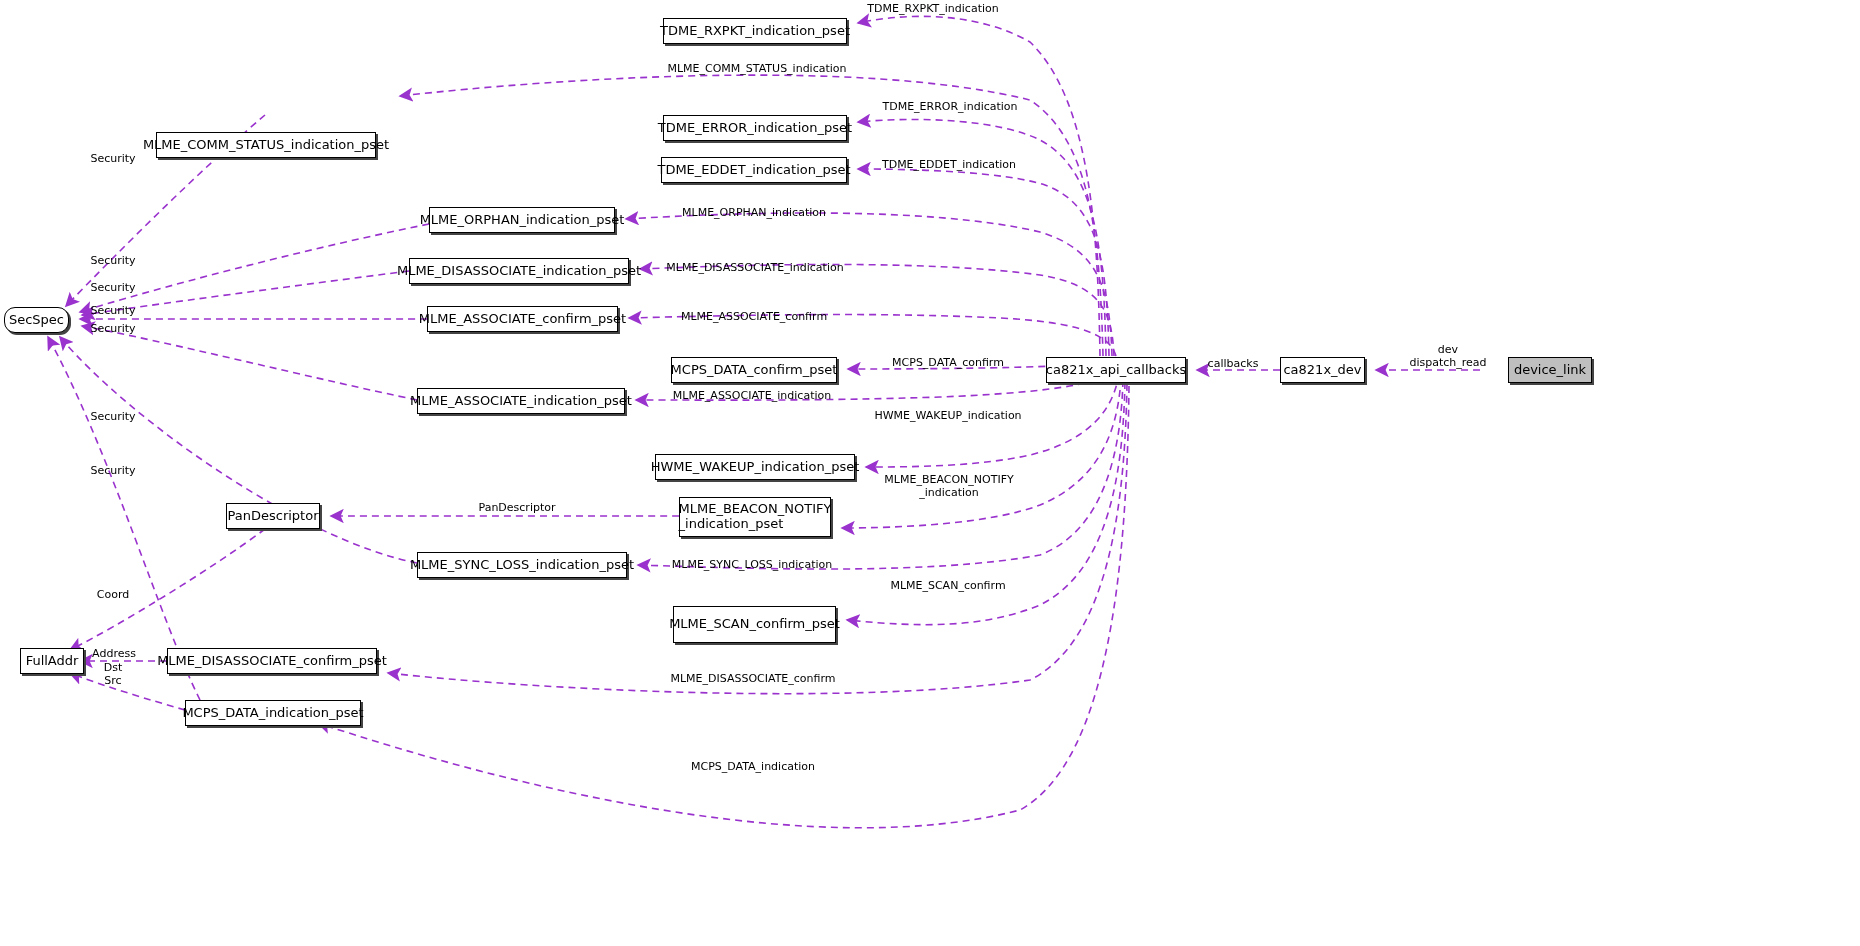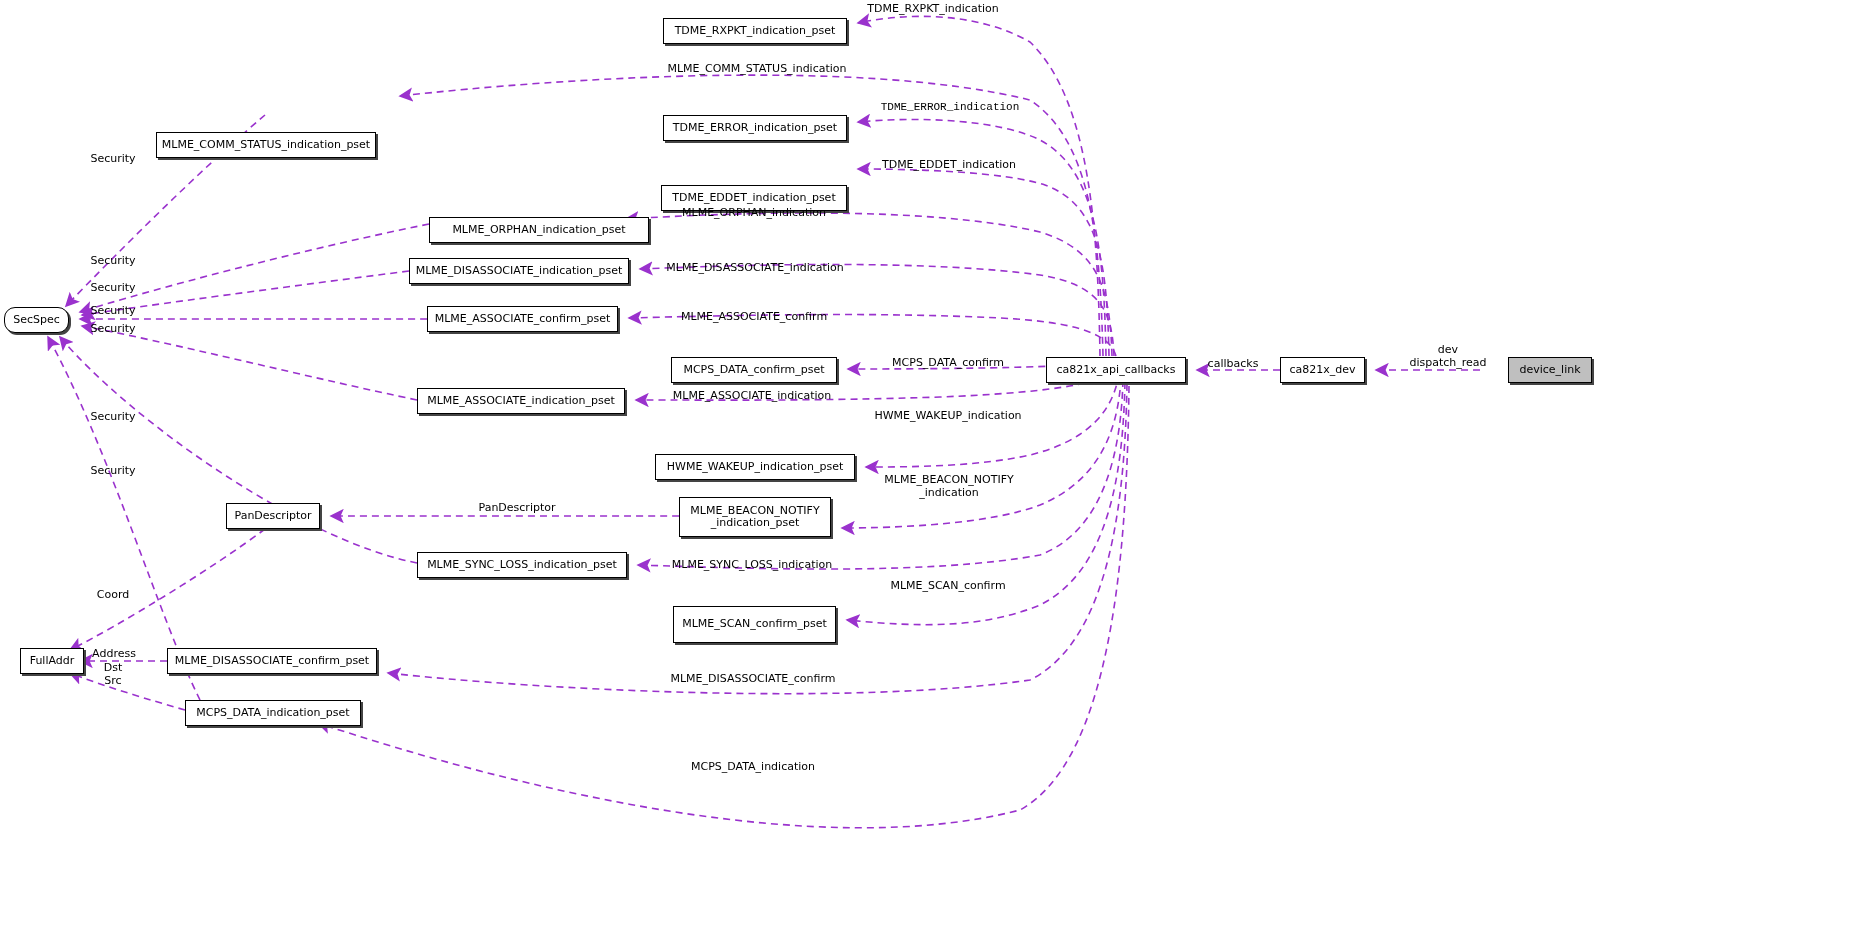--- a/index.html
+++ b/index.html
@@ -2,21 +2,21 @@
 <html><head>
 <meta charset="utf-8">
 <title>Collaboration diagram</title>
 <style>
   html,body{margin:0;padding:0;background:#ffffff;}
   body{font-family:"DejaVu Sans","Liberation Sans",sans-serif;}
   #canvas{position:relative;width:1860px;height:946px;background:#ffffff;overflow:hidden;}
   #edges{position:absolute;left:0;top:0;width:1860px;height:946px;pointer-events:none;}
   .node{position:absolute;box-sizing:border-box;background:#ffffff;border:1px solid #000000;
         box-shadow:2px 2px 0 0 #444444;display:flex;align-items:center;justify-content:center;
-        font-size:11px;color:#000000;line-height:1.12;text-align:center;white-space:pre;}
+        font-size:13px;color:#000000;line-height:1.12;white-space:pre;}
   .node.highlight{background:#bfbfbf;margin-left:28px;}
   .node.two-line{white-space:pre-line;}
   .elabel{position:absolute;font-size:11px;color:#000000;white-space:pre;line-height:1.15;
           text-align:center;transform:translate(-50%,-50%);}
   .elabel.two-line{white-space:pre-line;}
 </style>
 </head>
 <body>
 
 <div id="canvas">
@@ -54,22 +54,22 @@
         <path d="M679,516 C560,516 420,516 331,516" fill="none" stroke="#9a32cd" stroke-width="1.6" stroke-dasharray="7,5" marker-end="url(#arrowhead)"></path>
         <path d="M167,661 L80,661" fill="none" stroke="#9a32cd" stroke-width="1.6" stroke-dasharray="7,5" marker-end="url(#arrowhead)"></path>
         <path d="M265,529 C210,570 120,625 70,650" fill="none" stroke="#9a32cd" stroke-width="1.6" stroke-dasharray="7,5" marker-end="url(#arrowhead)"></path>
         <path d="M185,710 C150,700 100,685 70,673" fill="none" stroke="#9a32cd" stroke-width="1.6" stroke-dasharray="7,5" marker-end="url(#arrowhead)"></path>
       </g>
   </svg>
   <div id="nodes-layer">
       <div class="node" style="left: 663px; top: 18px; width: 184px; height: 26px;">TDME_RXPKT_indication_pset</div>
       <div class="node" style="left: 156px; top: 88px; width: 220px; height: 26px; margin-top: 44px;">MLME_COMM_STATUS_indication_pset</div>
       <div class="node" style="left: 663px; top: 115px; width: 184px; height: 26px;">TDME_ERROR_indication_pset</div>
-      <div class="node" style="left: 661px; top: 157px; width: 186px; height: 26px; margin-top: 28px;">TDME_EDDET_indication_pset</div>
-      <div class="node" style="left: 429px; top: 217px; width: 220px; height: 26px;">MLME_ORPHAN_indication_pset</div>
+      <div class="node" style="left: 661px; top: 157px; width: 186px; height: 26px;">TDME_EDDET_indication_pset</div>
+      <div class="node" style="left: 429px; top: 207px; width: 186px; height: 26px;">MLME_ORPHAN_indication_pset</div>
       <div class="node" style="left: 409px; top: 258px; width: 220px; height: 26px;">MLME_DISASSOCIATE_indication_pset</div>
       <div class="node" style="left: 4px; top: 307px; width: 65px; height: 26px; border-radius: 11px;">SecSpec</div>
       <div class="node" style="left: 427px; top: 306px; width: 191px; height: 26px;">MLME_ASSOCIATE_confirm_pset</div>
       <div class="node" style="left: 671px; top: 357px; width: 166px; height: 26px;">MCPS_DATA_confirm_pset</div>
       <div class="node" style="left: 1046px; top: 357px; width: 140px; height: 26px;">ca821x_api_callbacks</div>
       <div class="node" style="left: 1280px; top: 357px; width: 85px; height: 26px;">ca821x_dev</div>
       <div class="node highlight" style="left: 1480px; top: 357px; width: 84px; height: 26px;">device_link</div>
       <div class="node" style="left: 417px; top: 388px; width: 208px; height: 26px;">MLME_ASSOCIATE_indication_pset</div>
       <div class="node" style="left: 655px; top: 454px; width: 200px; height: 26px;">HWME_WAKEUP_indication_pset</div>
       <div class="node" style="left: 226px; top: 503px; width: 94px; height: 26px;">PanDescriptor</div>
@@ -77,21 +77,21 @@
 _indication_pset</div>
       <div class="node" style="left: 417px; top: 552px; width: 210px; height: 26px;">MLME_SYNC_LOSS_indication_pset</div>
       <div class="node" style="left: 673px; top: 606px; width: 163px; height: 37px;">MLME_SCAN_confirm_pset</div>
       <div class="node" style="left: 20px; top: 648px; width: 64px; height: 26px;">FullAddr</div>
       <div class="node" style="left: 167px; top: 648px; width: 210px; height: 26px;">MLME_DISASSOCIATE_confirm_pset</div>
       <div class="node" style="left: 185px; top: 700px; width: 176px; height: 26px;">MCPS_DATA_indication_pset</div>
     </div>
   <div id="labels-layer">
       <div class="elabel" style="left: 933px; top: 9px;">TDME_RXPKT_indication</div>
       <div class="elabel" style="left: 757px; top: 69px;">MLME_COMM_STATUS_indication</div>
-      <div class="elabel" style="left: 950px; top: 107px; font-family: Liberation Mono, monospace;">TDME_ERROR_indication</div>
+      <div class="elabel" style="left: 950px; top: 107px;">TDME_ERROR_indication</div>
       <div class="elabel" style="left: 949px; top: 165px;">TDME_EDDET_indication</div>
       <div class="elabel" style="left: 754px; top: 213px;">MLME_ORPHAN_indication</div>
       <div class="elabel" style="left: 755px; top: 268px;">MLME_DISASSOCIATE_indication</div>
       <div class="elabel" style="left: 754px; top: 317px;">MLME_ASSOCIATE_confirm</div>
       <div class="elabel" style="left: 948px; top: 363px;">MCPS_DATA_confirm</div>
       <div class="elabel" style="left: 752px; top: 396px;">MLME_ASSOCIATE_indication</div>
       <div class="elabel" style="left: 948px; top: 416px;">HWME_WAKEUP_indication</div>
       <div class="elabel two-line" style="left: 949px; top: 487px;">MLME_BEACON_NOTIFY
 _indication</div>
       <div class="elabel" style="left: 752px; top: 565px;">MLME_SYNC_LOSS_indication</div>

